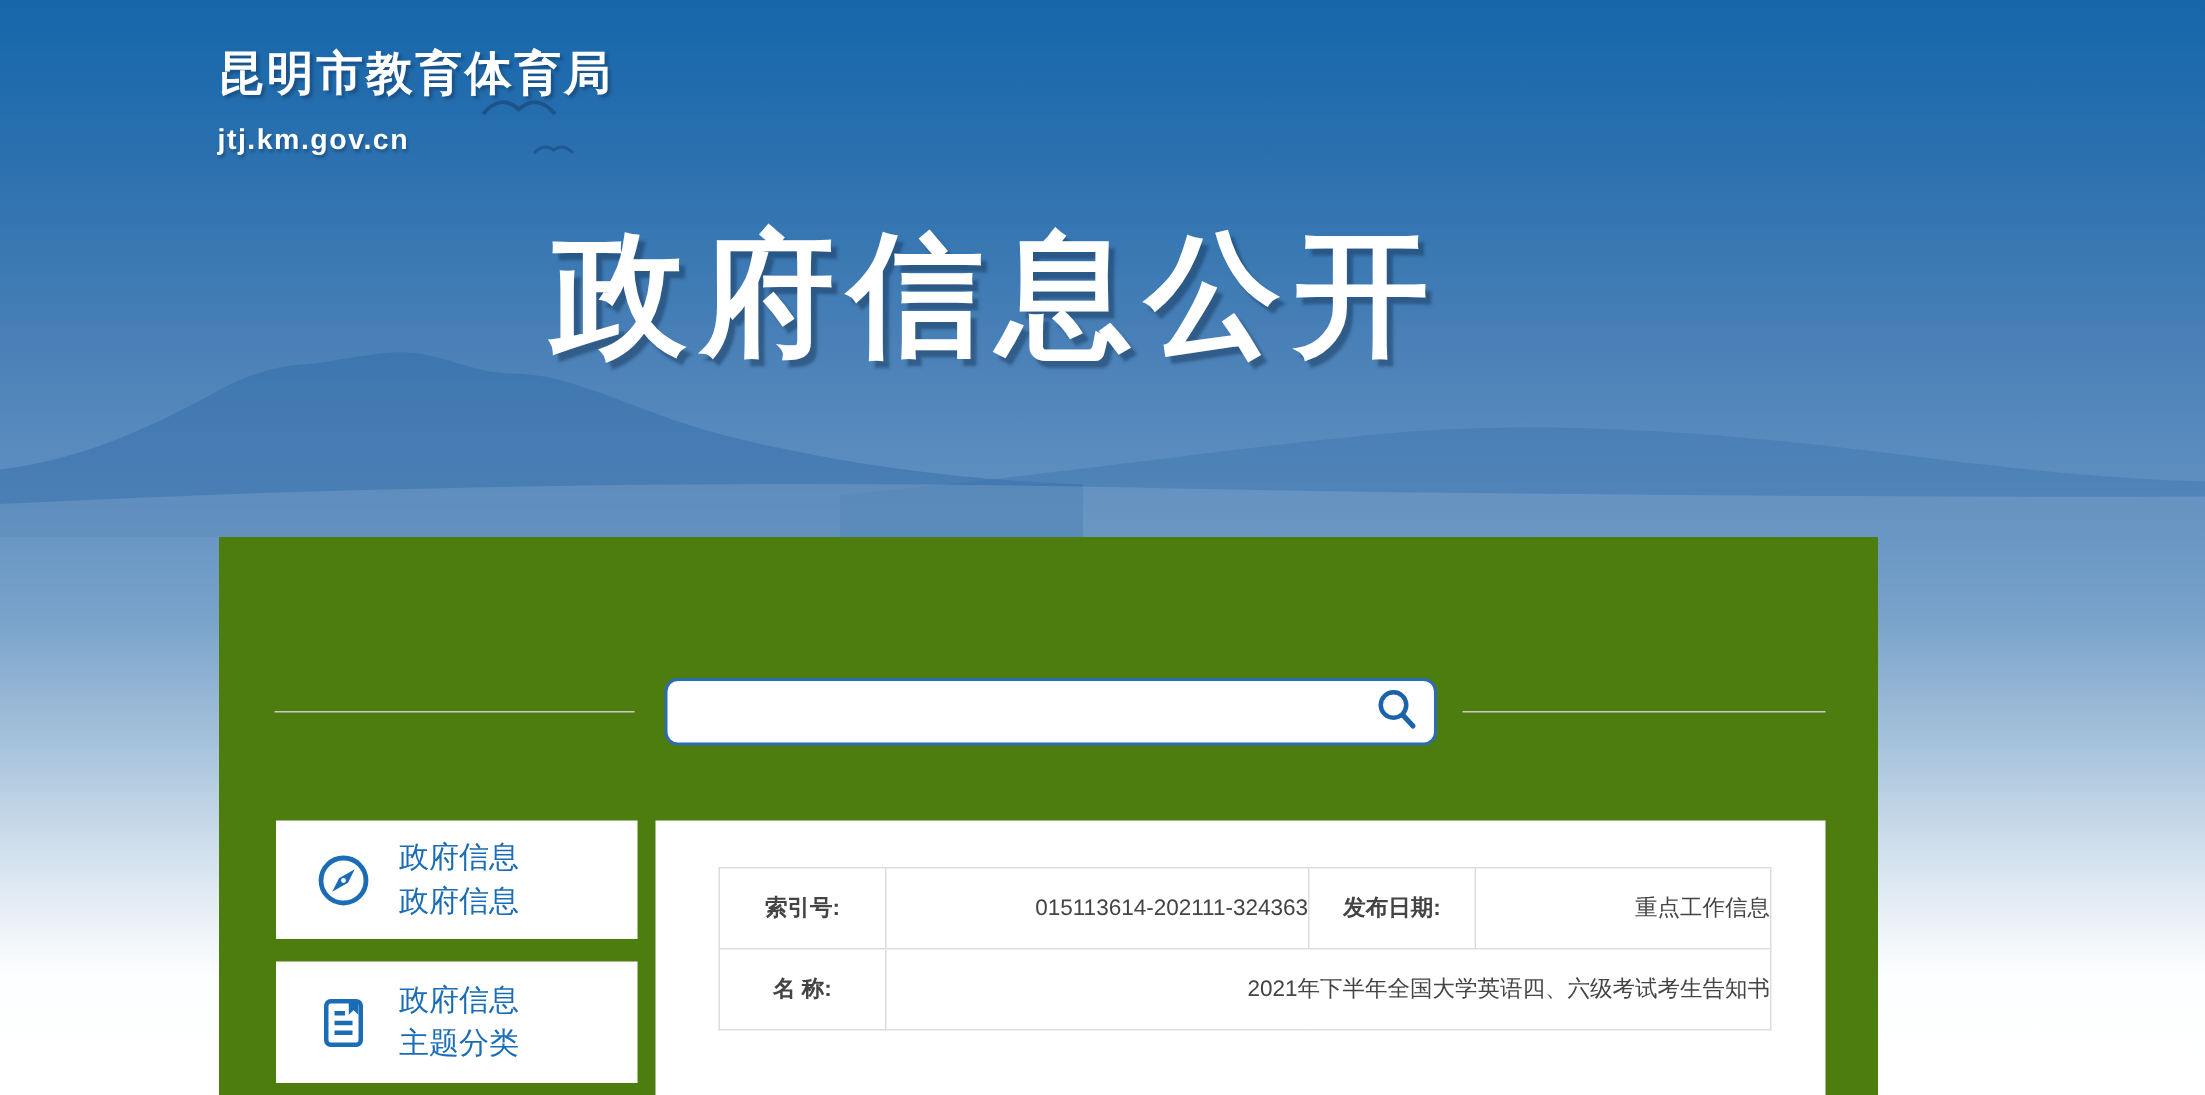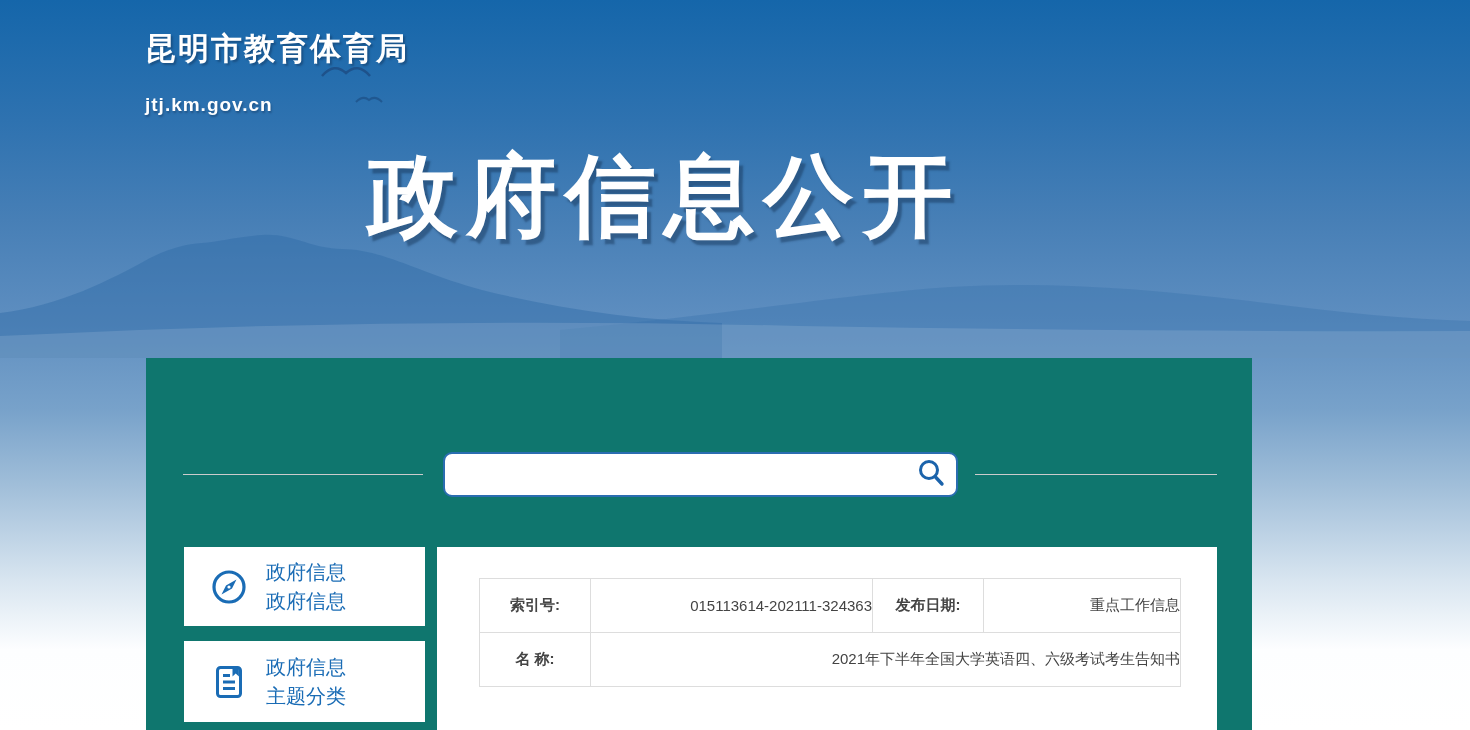--- a/index.html
+++ b/index.html
@@ -14,33 +14,33 @@
   
   .hero { position:absolute; top:0; left:0; width:1470px; height:358px; }
   .mountains { position:absolute; top:218px; left:0; width:1470px; height:140px; }
   .birds { position:absolute; top:0; left:0; width:1470px; height:358px; }
   .logo-block { position:absolute; top:28px; left:145px; color:#ffffff; }
   .site-name {
     font-size:31px; font-weight:700; letter-spacing:2px;
     text-shadow:2px 2px 2px rgba(18,52,88,0.45);
   }
   .site-domain {
-    margin-top:24px; font-size:19px; font-weight:700; letter-spacing:1px;
+    margin-top:13px; font-size:19px; font-weight:700; letter-spacing:1px;
     text-shadow:1px 2px 2px rgba(18,52,88,0.45);
   }
   .hero-title {
     position:absolute; top:136px; left:660px; transform:translateX(-50%);
     white-space:nowrap; color:#ffffff; font-size:90px; font-weight:700;
     letter-spacing:9px; padding-left:9px;
     text-shadow:4px 5px 2px rgba(23,56,92,0.5);
   }
   
   .panel {
     position:absolute; top:358px; left:146px; width:1106px; height:372px;
-    background:#0f766e;
+    background:#4d7c0f;
   }
   .divider { position:absolute; height:1px; background:#cccccc; top:116px; }
   .divider.left  { left:37px;  width:240px; }
   .divider.right { left:829px; width:242px; }
   .search-box {
     position:absolute; top:94px; left:297px; width:515px; height:45px;
     background:#ffffff; border:2px solid #2a6db0; border-radius:9px;
     display:flex; align-items:center;
   }
   .search-input {

